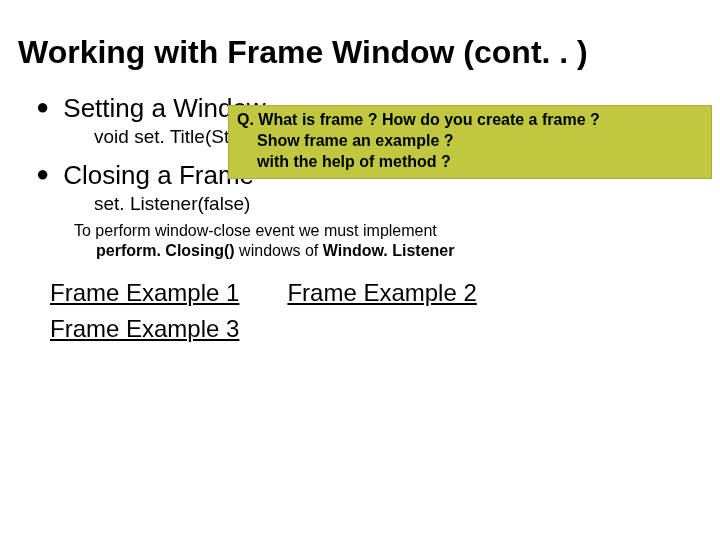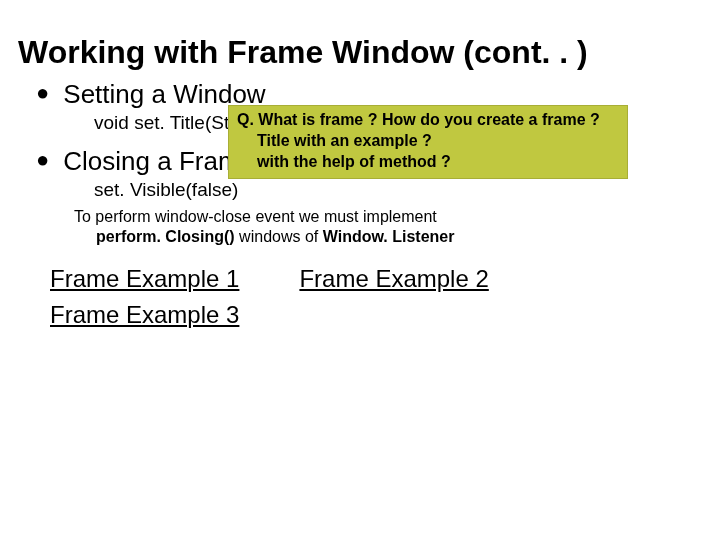--- a/index.html
+++ b/index.html
@@ -17,21 +17,21 @@
     position: relative;
     width: 720px;
     height: 540px;
     box-sizing: border-box;
     padding: 24px 18px 0 18px;
   }
   .title {
     font-size: 32px;
     font-weight: bold;
     line-height: 1.15;
-    margin: 10px 0 8px 0;
+    margin: 10px 0 22px 0;
   }
   .bullet {
     display: flex;
     align-items: flex-start;
     margin: 6px 0 2px 18px;
   }
   .dot {
     font-size: 22px;
     line-height: 28px;
     margin-right: 14px;
@@ -55,34 +55,34 @@
   }
   .explain .ind {
     display: block;
     padding-left: 22px;
   }
   .links {
     margin: 8px 0 0 32px;
   }
   .links-row {
     display: flex;
-    gap: 60px;
+    gap: 48px;
     margin-bottom: 8px;
   }
   .link {
     font-size: 24px;
     color: #000;
     text-decoration: underline;
     cursor: pointer;
   }
   .callout {
     position: absolute;
     left: 228px;
     top: 105px;
-    width: 400px;
+    width: 484px;
     background: #c0c840;
     border: 1px solid #a8ae36;
     padding: 4px 8px 6px 8px;
     font-size: 16px;
     font-weight: bold;
     line-height: 1.3;
     box-sizing: border-box;
   }
   .callout .qind {
     padding-left: 20px;
@@ -99,38 +99,38 @@
   <div class="bullet">
     <span class="dot">●</span>
     <span class="bullet-text">Setting a Window</span>
   </div>
   <div class="sub">void set. Title(String</div>
 
   <div class="bullet">
     <span class="dot">●</span>
     <span class="bullet-text">Closing a Frame</span>
   </div>
-  <div class="closing-sub">set. Visible(false)</div>
+  <div class="closing-sub">set. Listener(false)</div>
 
   <div class="explain">
     <span>To perform window-close event we must implement</span>
     <span class="ind">
       <b>perform. Closing()</b><span> windows of  </span><b>Window. Listener</b>
     </span>
   </div>
 
   <div class="links">
     <div class="links-row">
       <span class="link">Frame Example 1</span>
       <span class="link">Frame Example 2</span>
     </div>
     <div class="links-row">
       <span class="link">Frame Example 3</span>
     </div>
   </div>
 
   <div class="callout">
     <div>Q. What is frame ? How do you create a frame ?</div>
-    <span class="qind">Title with an example ?</span>
+    <span class="qind">Show frame an example ?</span>
     <span class="qind">with the help of method ?</span>
   </div>
 
 </div>
 
 </body></html>

